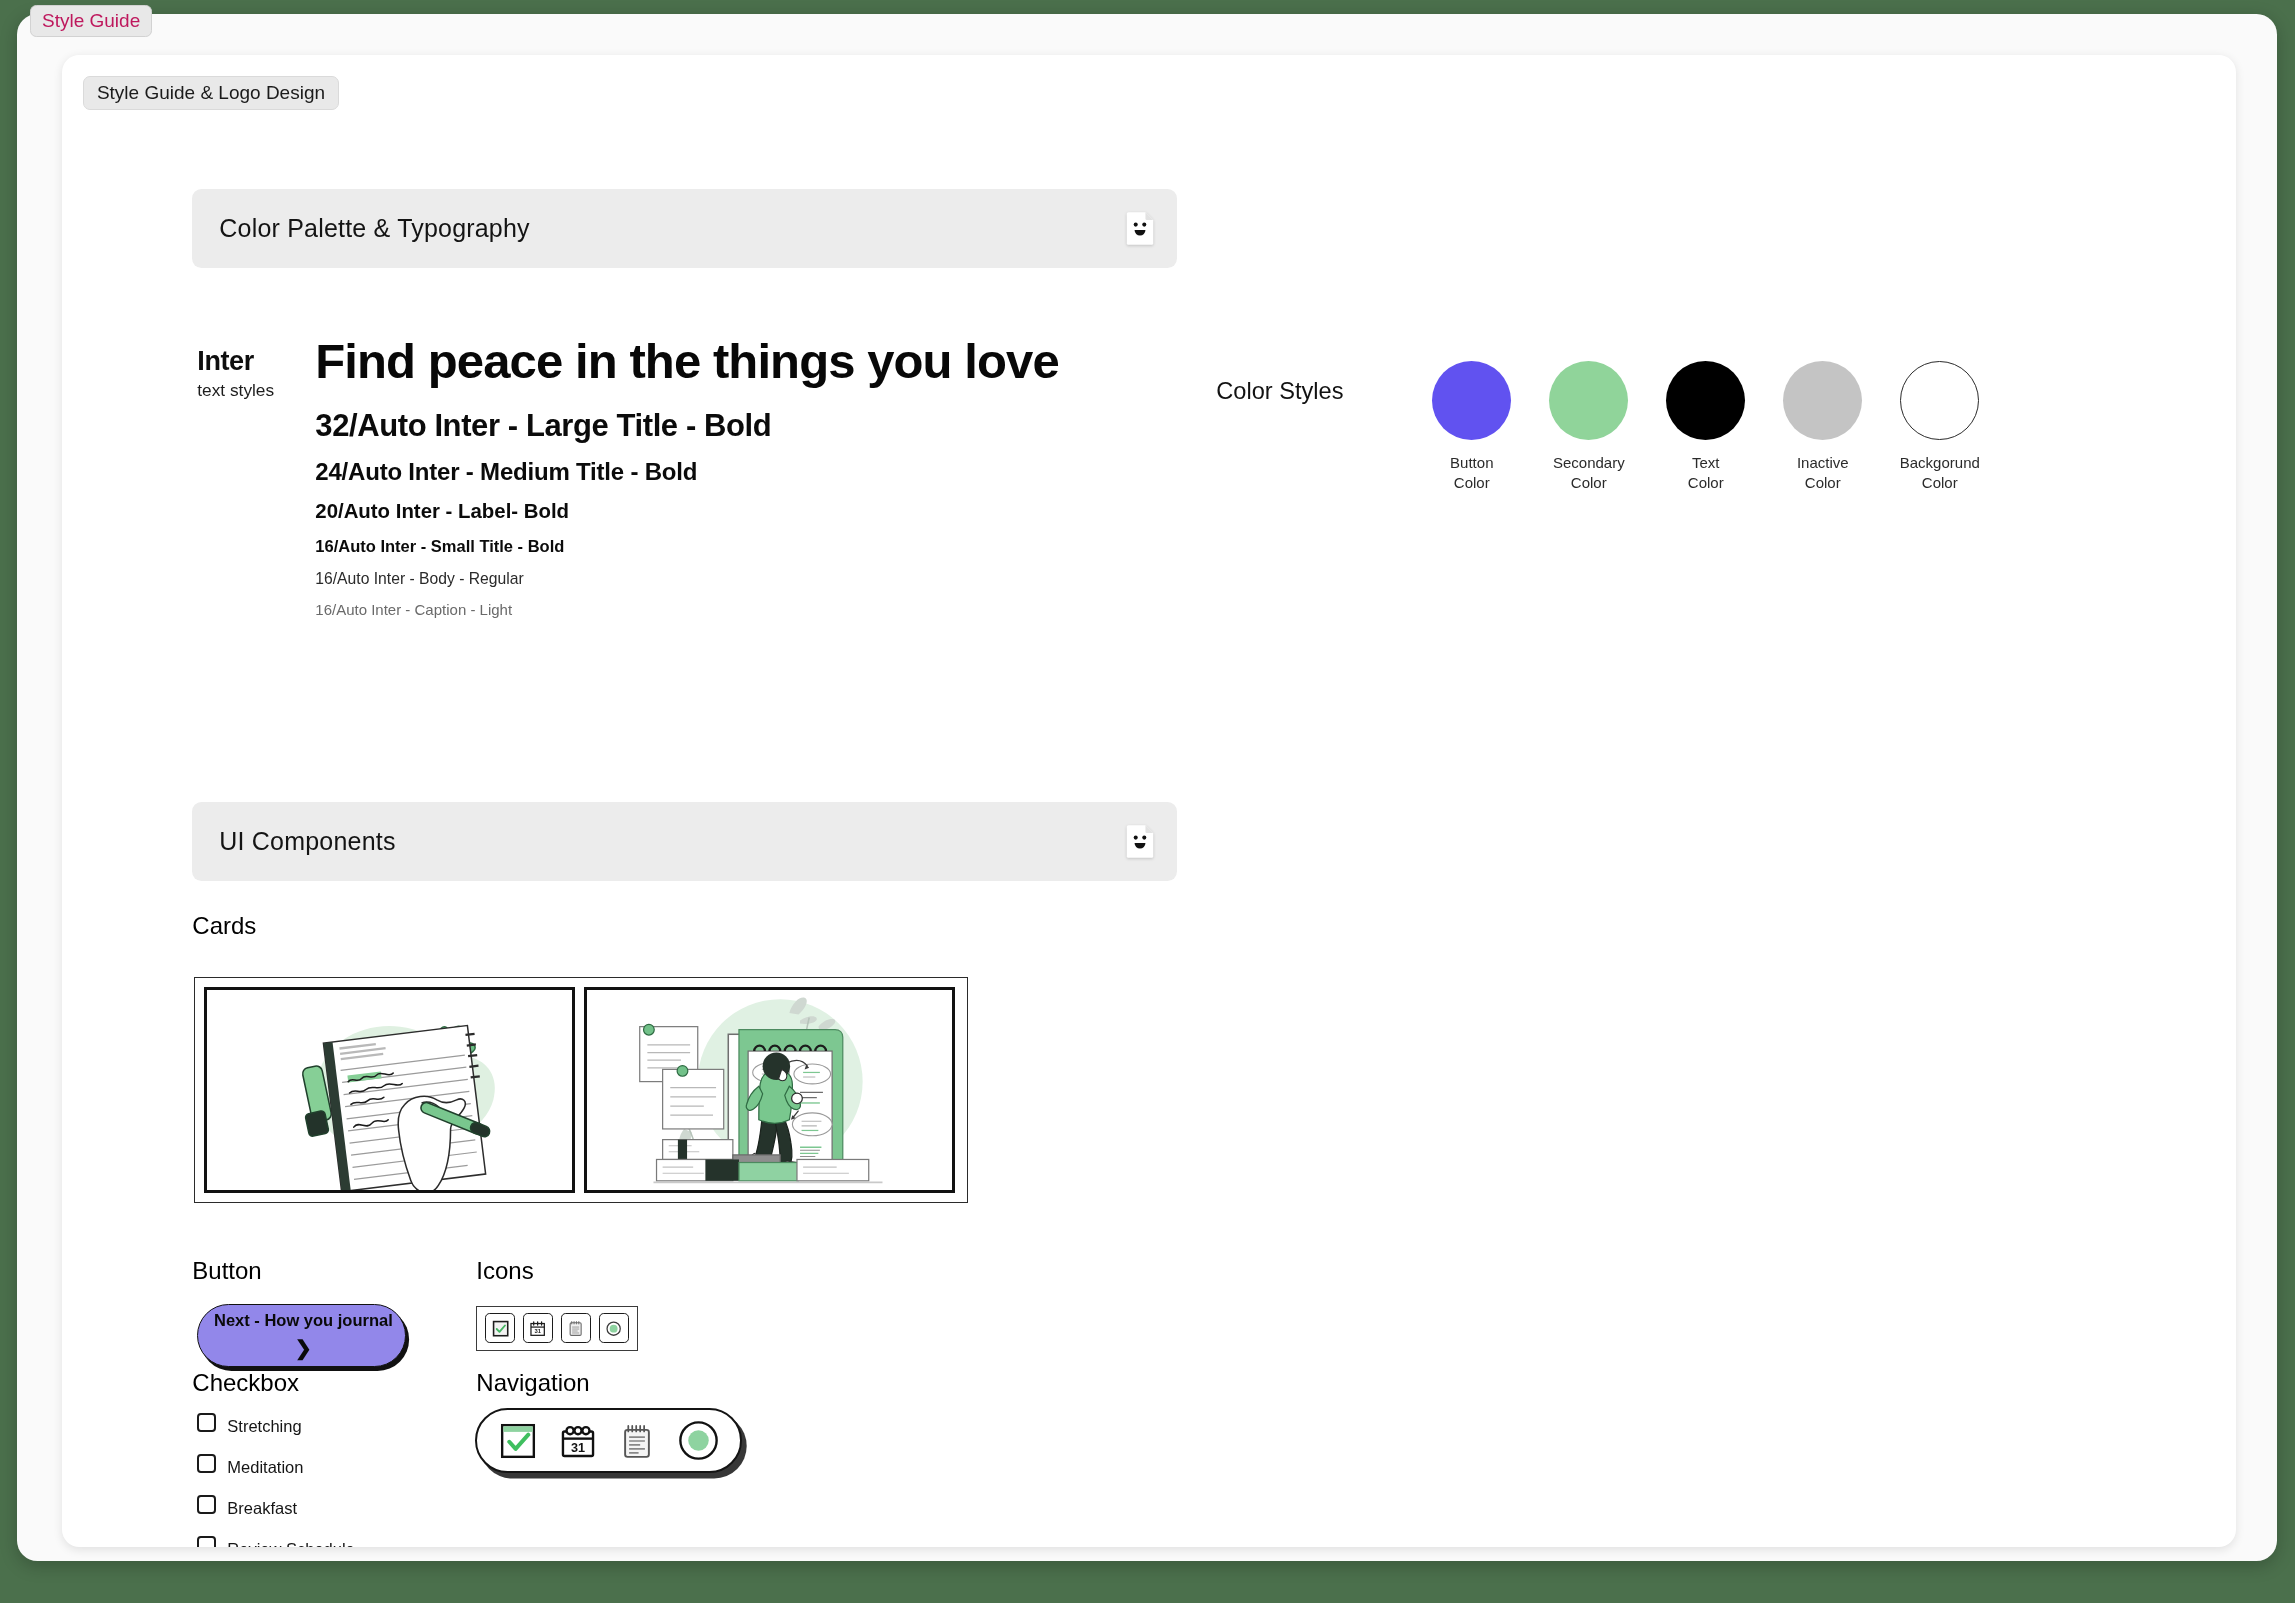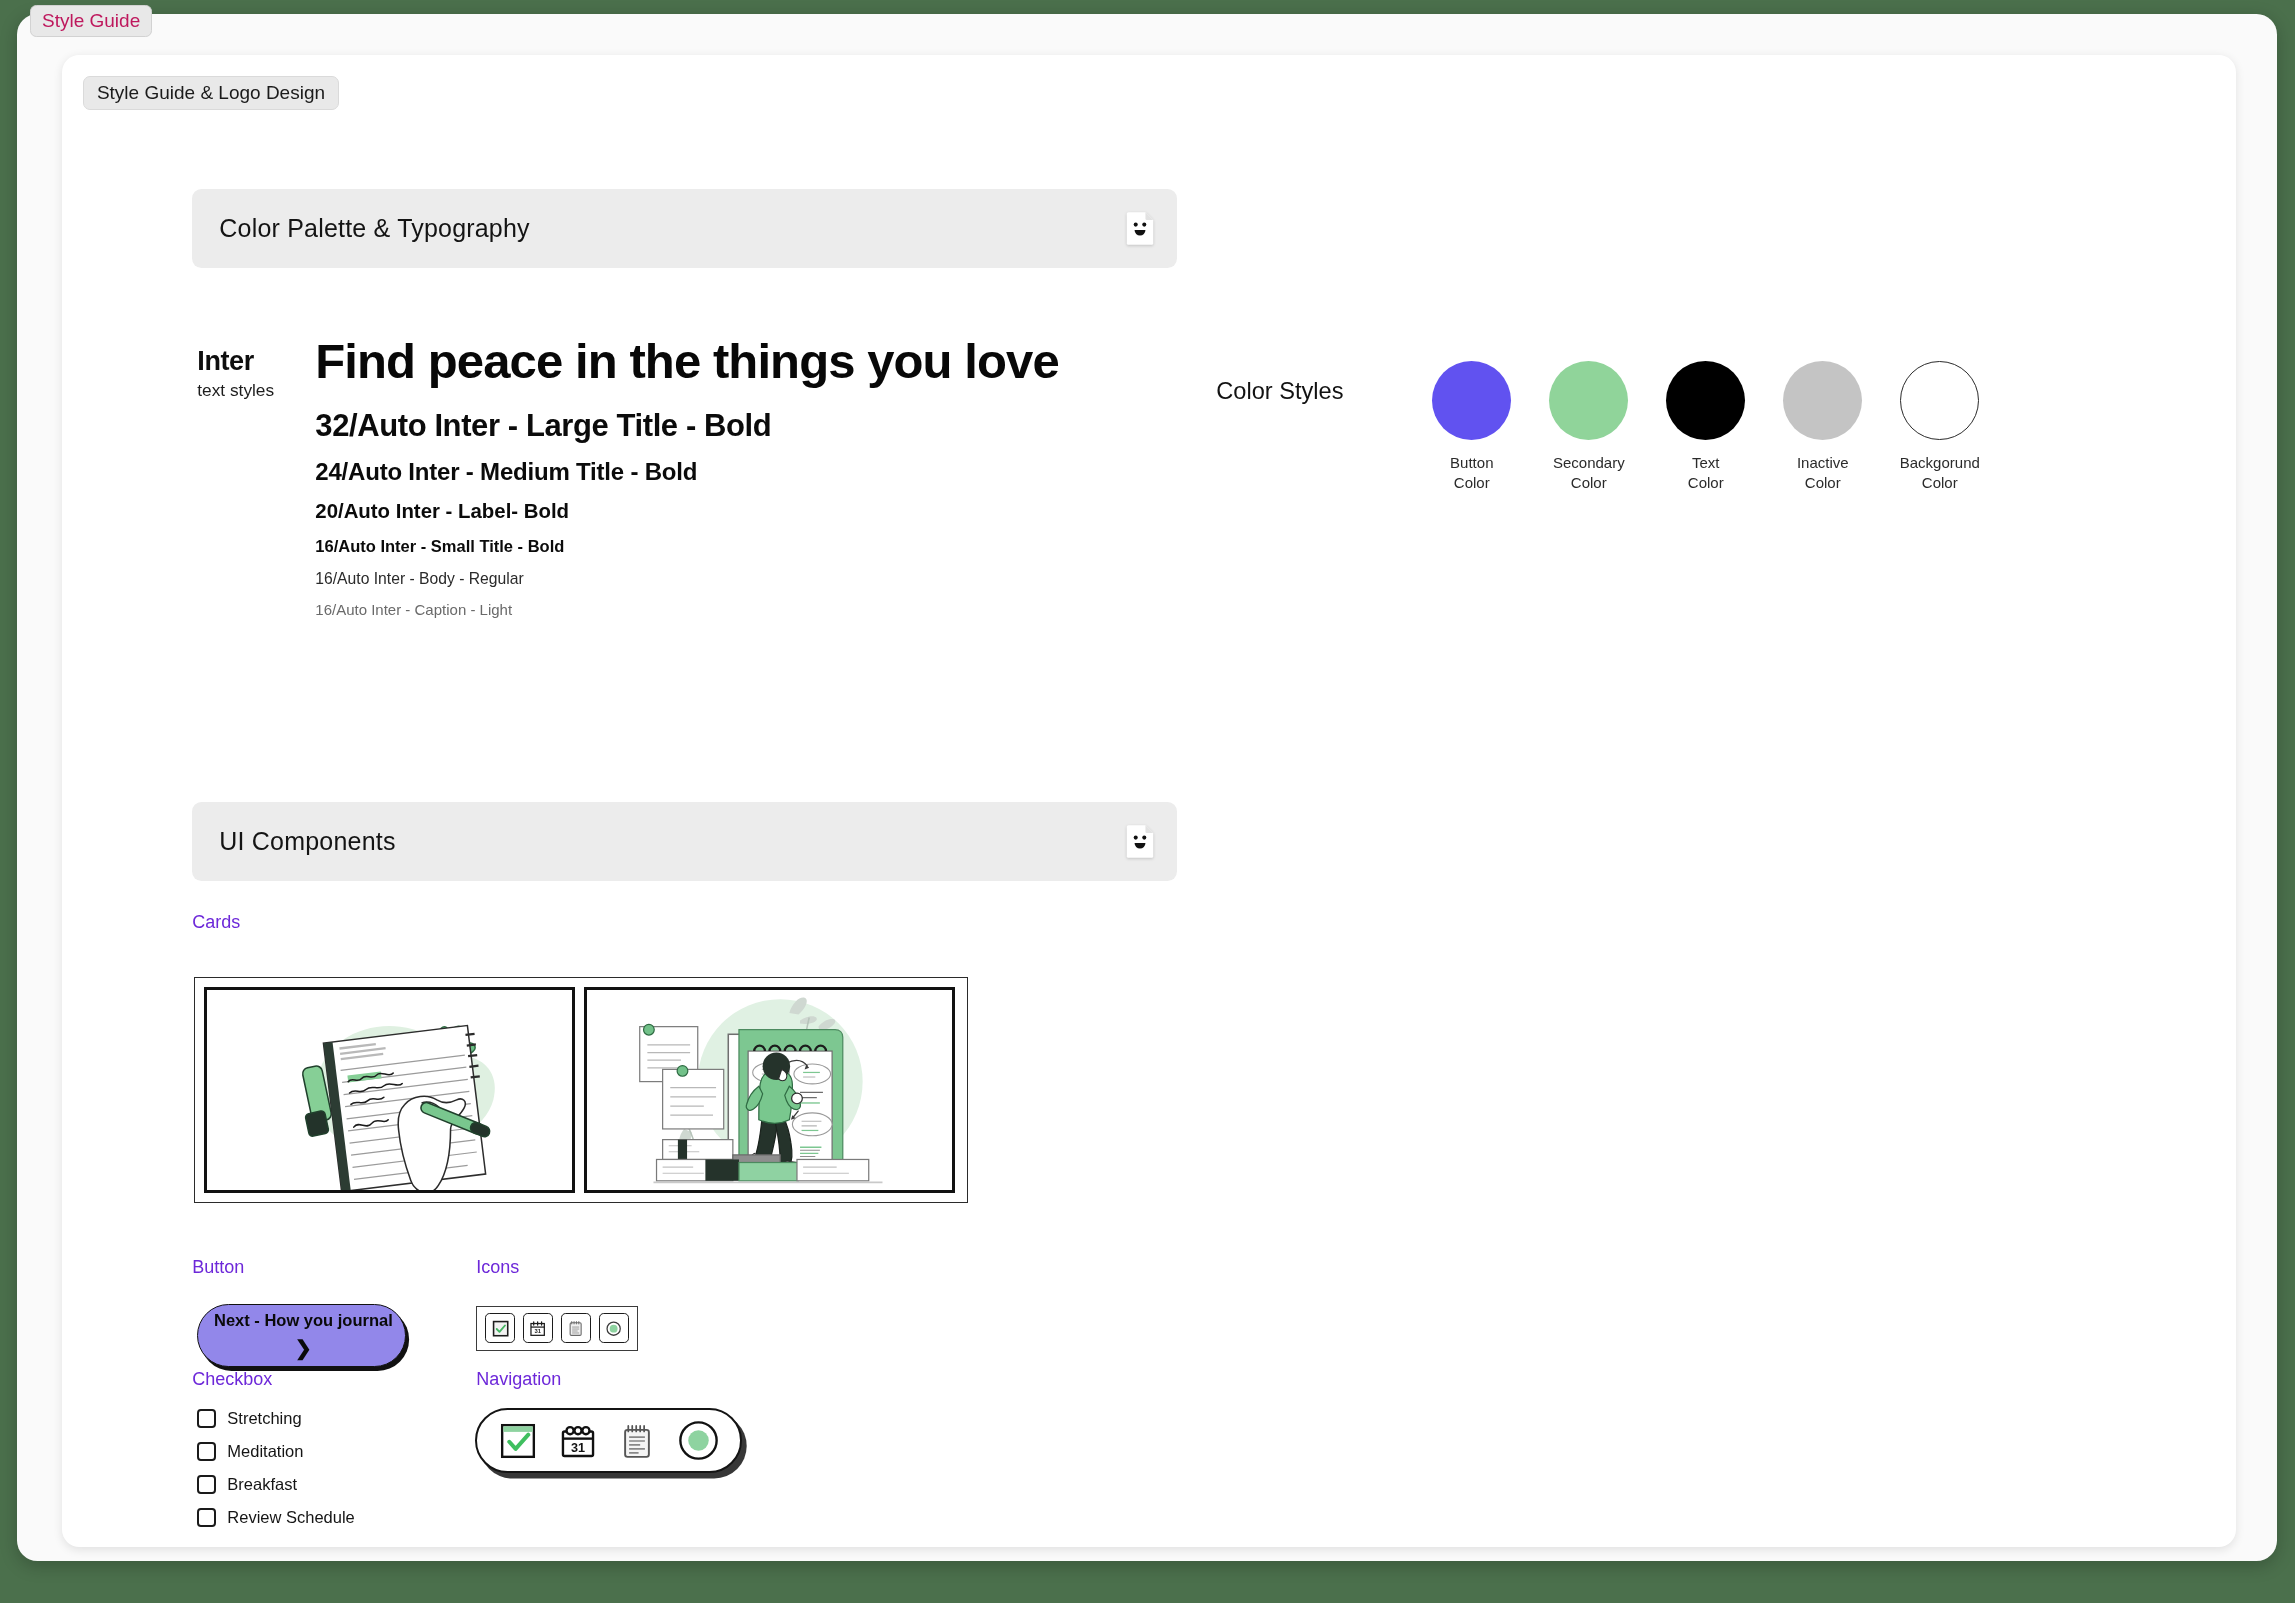--- a/index.html
+++ b/index.html
@@ -130,22 +130,22 @@
     font-size: 15px;
     color: #2b2b2b;
     text-align: center;
     line-height: 1.28;
     white-space: pre-line;
   }
 
   
   .sub-label {
     position: absolute;
-    font-size: 18px;
-    color: #6d28d9;
+    font-size: 24px;
+    color: #000000;
   }
 
   
   .cards-frame {
     position: absolute;
     left: 132px; top: 922px;
     width: 774px; height: 226px;
     border: 1.6px solid #2b2b2b;
     background: #fff;
     display: flex;
@@ -211,21 +211,21 @@
     display: flex; align-items: center; gap: 11px;
     margin-bottom: 14px; cursor: pointer;
   }
   .cb-box {
     width: 19px; height: 19px;
     border: 2.4px solid #1a1a1a;
     border-radius: 3.9px;
     background: #fff;
     flex: none;
   }
-  .cb-text { font-size: 16.5px; color: #151515; font-weight: 500; }
+  .cb-text { font-size: 16.5px; color: #151515; font-weight: 500; margin-top: 8px; }
 
   
   .nav-pill {
     position: absolute;
     left: 413px; top: 1353px;
     width: 267px; height: 65px;
     background: #fff;
     border: 2.4px solid #141414;
     border-radius: 33px;
     display: flex;

